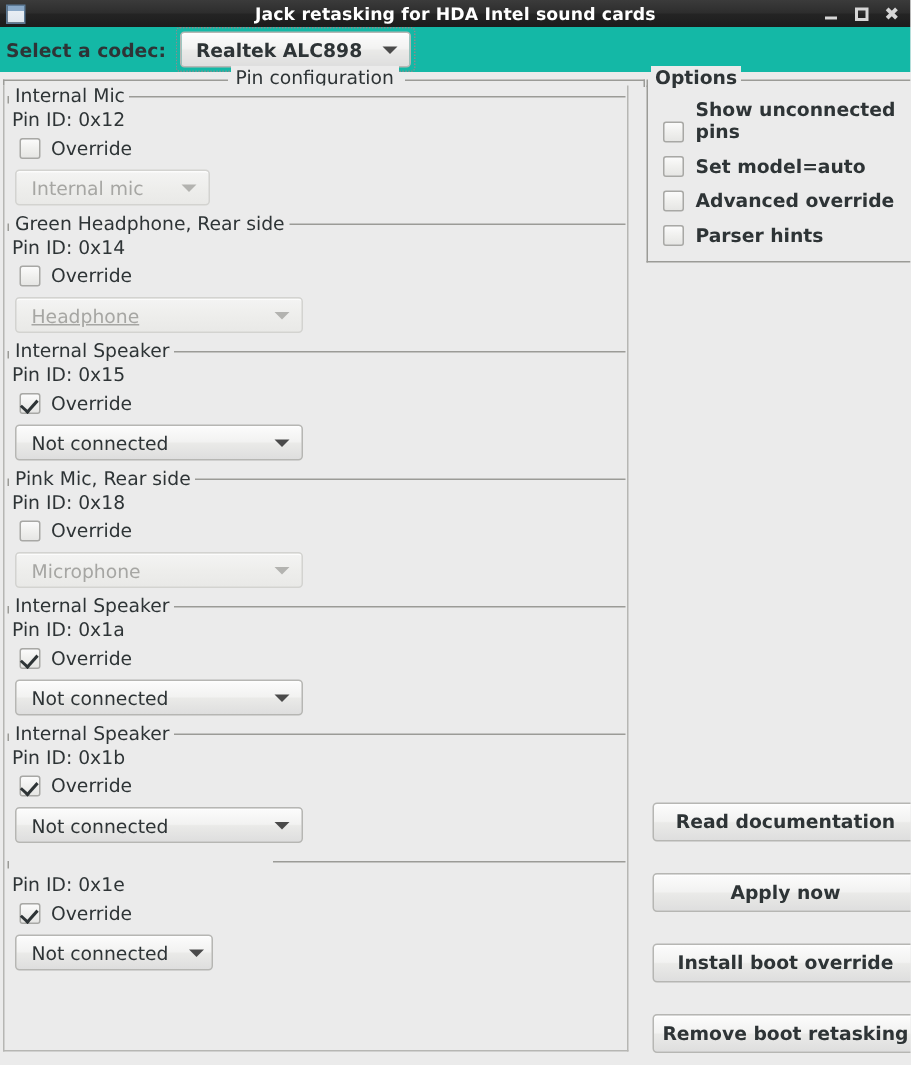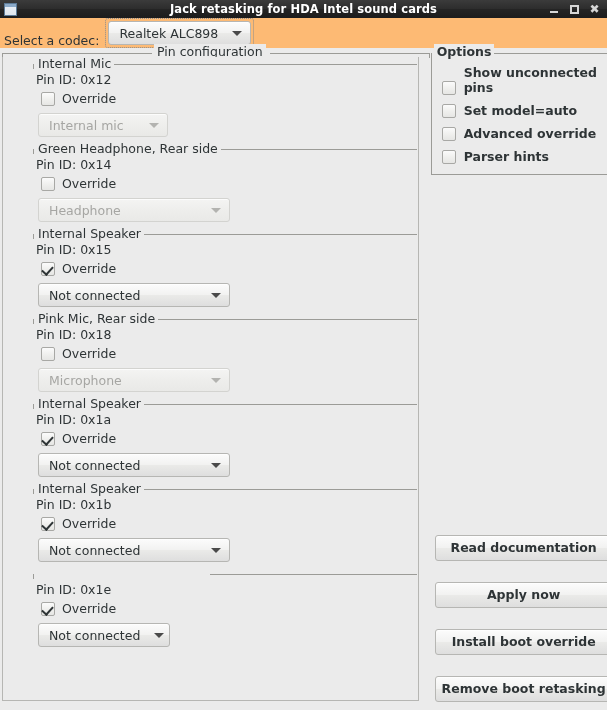--- a/index.html
+++ b/index.html
@@ -62,24 +62,25 @@
   .tb-btn .close-glyph {
     position: absolute; left: 0; top: 0; width: 11px; height: 11px;
     color: #d6d6d6; font-size: 12px; line-height: 10px; font-weight: bold;
     text-align: center; font-family: "DejaVu Sans", sans-serif;
   }
 
   
   #codec-row {
     height: 30px;
     display: flex;
-    align-items: flex-end;
+    align-items: center;
     padding-left: 4px;
     gap: 6px;
-    background: #fdba74;
+    background: #14b8a6;
+    font-weight: bold;
   }
   #codec-row .lbl { font-size: 12.5px; color: #2e3436; }
   .combo-focus {
     border: 1px dotted #8c8c8c;
     padding: 2px;
     border-radius: 3px;
     display: inline-block;
   }
 
   
@@ -160,21 +161,20 @@
     height: 644px;
     overflow: hidden;
     position: relative;
   }
   #pin-scroll .inner { padding: 0; }
 
   
   .pin-section {
     position: relative;
     padding: 0 0 5px 0;
-    margin-left: 28px;
   }
   .pin-section .sec-head {
     position: relative;
     height: 14px;
   }
   .pin-section .sec-head .bar {
     position: absolute; left: 2px; right: 1px; top: 50%;
     height: 1px; background: #9b9b97;
   }
   .pin-section .sec-head .tick {
@@ -330,21 +330,21 @@
             <div class="sec-head">
               <span class="bar" style="background: transparent; border-top: 1px solid rgb(155, 155, 151); left: 187.781px;"></span>
               <span class="tick"></span>
               <span class="name" style="left: 5px;">Green Headphone, Rear side</span>
             </div>
             <div class="pin-id">Pin ID: 0x14</div>
             <div class="ovr-row">
               <span class="cbx"></span>
               <span class="cbx-label">Override</span>
             </div>
-            <div class="combo-row"><span class="combo disabled" style="width:192px;">
+            <div class="combo-row"><span class="combo disabled" style="width:192px;text-decoration:underline;">
                 <span>Headphone</span>
                 <span class="arrow"></span>
               </span></div>
           </div>
           <div class="pin-section">
             <div class="sec-head">
               <span class="bar" style="background: transparent; border-top: 1px solid rgb(155, 155, 151); left: 111px;"></span>
               <span class="tick"></span>
               <span class="name" style="left: 5px;">Internal Speaker</span>
             </div>

